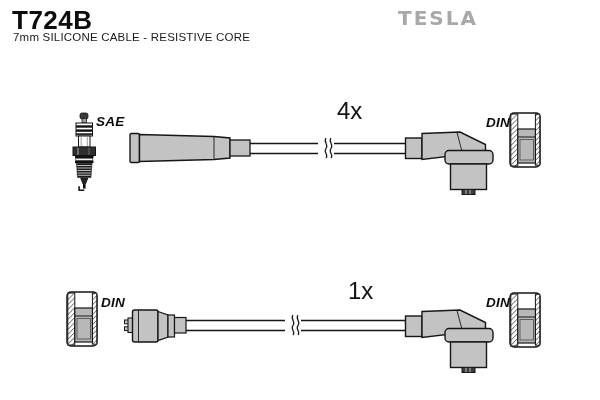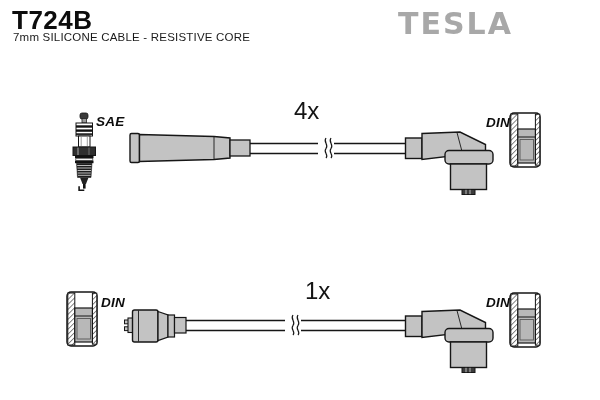--- a/index.html
+++ b/index.html
@@ -4,24 +4,24 @@
 <style>
   html,body{margin:0;padding:0;background:#fff;}
   #stage{
     position:relative;width:600px;height:400px;background:#ffffff;overflow:hidden;
     font-family:"Liberation Sans",sans-serif;color:#111;
   }
   .abs{position:absolute;}
   .pn{left:12px;top:5px;font-size:26px;font-weight:700;letter-spacing:.5px;color:#0d0d0d;}
   .subtitle{left:13px;top:31px;font-size:11.5px;letter-spacing:.2px;color:#1a1a1a;}
   .brand{
-    left:398px;top:6px;font-family:"DejaVu Sans",sans-serif;font-size:30px;font-weight:700;
+    left:398px;top:6px;font-family:"DejaVu Sans",sans-serif;font-size:20px;font-weight:700;
     letter-spacing:2px;color:var(--brand-grey,#a8a8a8);
   }
-  .qty{font-size:24px;color:#141414;}
+  .qty{font-size:24px;color:#141414;margin-left:43px;}
   .qty-top{left:294px;top:97px;}
   .qty-bottom{left:305px;top:277px;}
   .tlabel{font-size:13.5px;font-weight:700;letter-spacing:.3px;color:#0d0d0d;font-style:italic;}
   .sae{left:96px;top:114px;}
   .din-tr{left:486px;top:115px;}
   .din-bl{left:101px;top:295px;}
   .din-br{left:486px;top:295px;}
   svg.diagram{left:0;top:0;}
 </style>
 </head>

